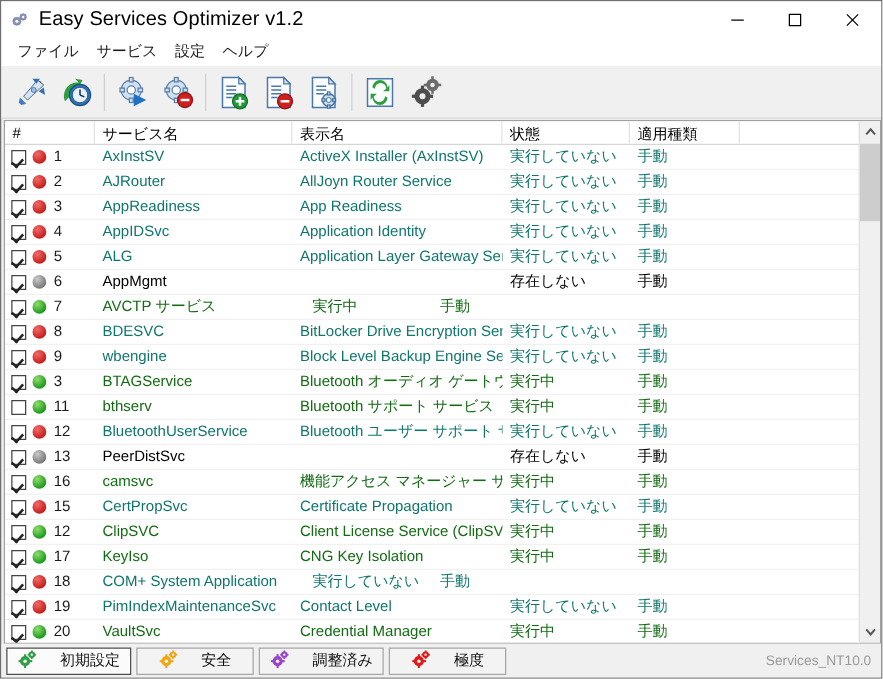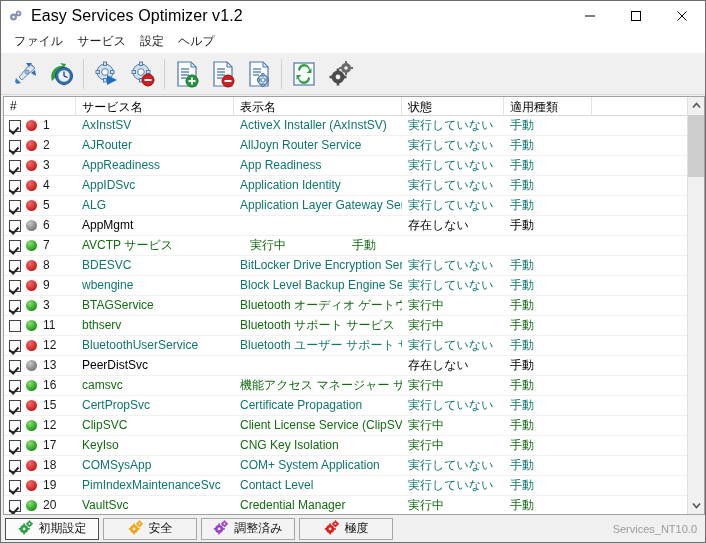--- a/index.html
+++ b/index.html
@@ -212,21 +212,21 @@
   }
   .tabbtn {
     height: 22px;
     min-width: 94px;
     background: #f3f3f3;
     border: 1px solid #a6a6a6;
     margin-right: 4px;
     display: flex;
     align-items: center;
     justify-content: center;
-    gap: 6px;
+    gap: 19px;
     font-size: 12px;
     color: #111;
     padding: 0 8px;
   }
   .tabbtn.active {
     background: #fbfbfb;
     border: 1px solid #4d4d4d;
     box-shadow: inset 0 0 0 1px #ffffff;
   }
   .tabbtn .lbl { white-space: nowrap; }
@@ -638,21 +638,20 @@
             <div class="cell c3 t-green">実行中</div>
             <div class="cell c4 t-green">手動</div>
             <div class="cell c5 t-green"></div>
           </div>
           <div class="row">
             <div class="cell c0">
               <div class="cbx on"></div>
               <div class="dot red"></div>
               <span class="rownum">18</span>
             </div>
-            <div class="cell c1 t-red">COMSysApp</div>
             <div class="cell c2 t-red">COM+ System Application</div>
             <div class="cell c3 t-red">実行していない</div>
             <div class="cell c4 t-red">手動</div>
             <div class="cell c5 t-red"></div>
           </div>
           <div class="row">
             <div class="cell c0">
               <div class="cbx on"></div>
               <div class="dot red"></div>
               <span class="rownum">19</span>

